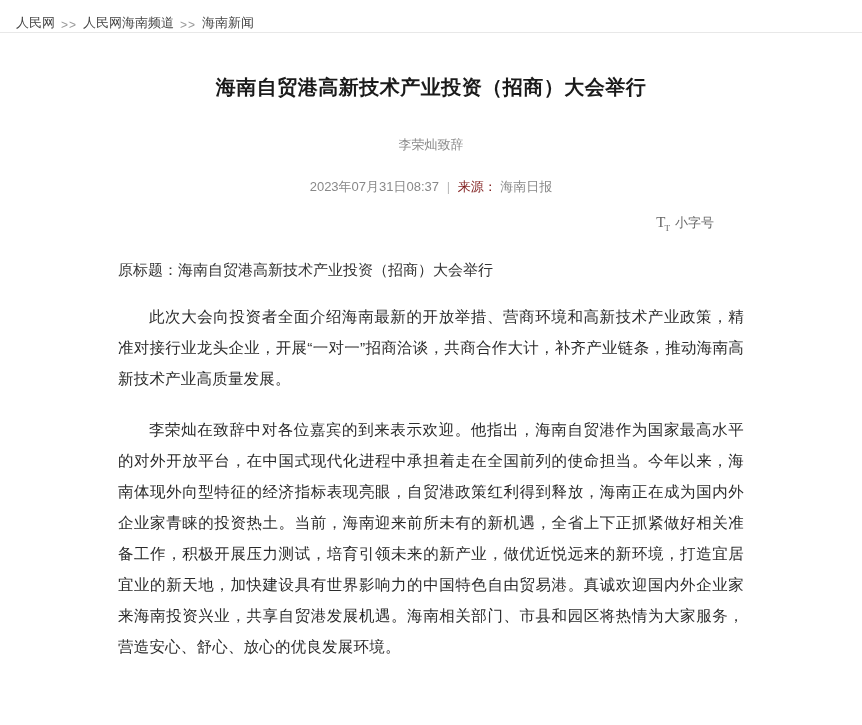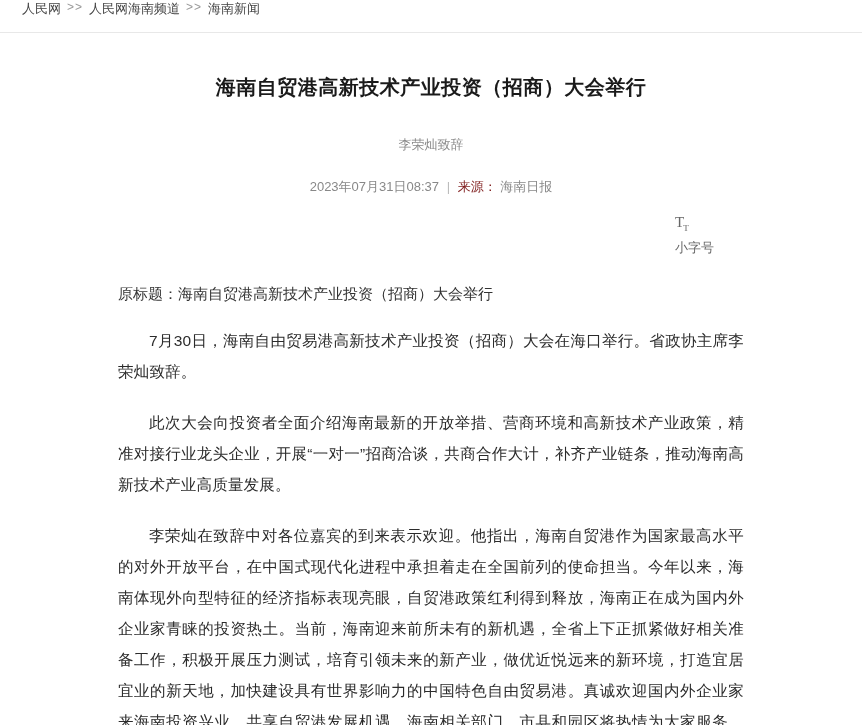--- a/index.html
+++ b/index.html
@@ -17,22 +17,22 @@
   .page {
     position: relative;
     width: 862px;
     height: 725px;
     box-sizing: border-box;
   }
   
   .breadcrumb-bar {
     height: 32px;
     display: flex;
-    align-items: flex-start;
-    padding-left: 22px;
+    align-items: flex-end;
+    padding-left: 16px;
     font-size: 13px;
     color: #444444;
     border-bottom: 1px solid #e8e8e8;
     background: #ffffff;
   }
   .breadcrumb-bar a {
     color: #444444;
     text-decoration: none;
   }
   .breadcrumb-sep {
@@ -85,21 +85,20 @@
     padding-right: 30px;
   }
   .fontsize-btn {
     display: inline-flex;
     align-items: baseline;
     gap: 6px;
     font-size: 13px;
     color: #666666;
     cursor: pointer;
     user-select: none;
-    flex-direction: column;
   }
   .fontsize-icon {
     font-family: "Liberation Serif", serif;
     font-size: 15px;
     color: #666666;
     letter-spacing: -1px;
   }
   .fontsize-icon sub {
     font-size: 9px;
   }
@@ -152,20 +151,19 @@
     <div class="fontsize-bar">
       <span class="fontsize-btn">
         <span class="fontsize-icon">T<sub>T</sub></span>
         <span>小字号</span>
       </span>
     </div>
 
     <div class="orig-title">原标题：海南自贸港高新技术产业投资（招商）大会举行</div>
 
     <div class="body-text">
-      <p>7月30日，海南自由贸易港高新技术产业投资（招商）大会在海口举行。省政协主席李荣灿致辞。</p>
       <p>此次大会向投资者全面介绍海南最新的开放举措、营商环境和高新技术产业政策，精准对接行业龙头企业，开展“一对一”招商洽谈，共商合作大计，补齐产业链条，推动海南高新技术产业高质量发展。</p>
       <p>李荣灿在致辞中对各位嘉宾的到来表示欢迎。他指出，海南自贸港作为国家最高水平的对外开放平台，在中国式现代化进程中承担着走在全国前列的使命担当。今年以来，海南体现外向型特征的经济指标表现亮眼，自贸港政策红利得到释放，海南正在成为国内外企业家青睐的投资热土。当前，海南迎来前所未有的新机遇，全省上下正抓紧做好相关准备工作，积极开展压力测试，培育引领未来的新产业，做优近悦远来的新环境，打造宜居宜业的新天地，加快建设具有世界影响力的中国特色自由贸易港。真诚欢迎国内外企业家来海南投资兴业，共享自贸港发展机遇。海南相关部门、市县和园区将热情为大家服务，营造安心、舒心、放心的优良发展环境。</p>
 
     </div>
 
   </div>
 </div>
 
 </body></html>

